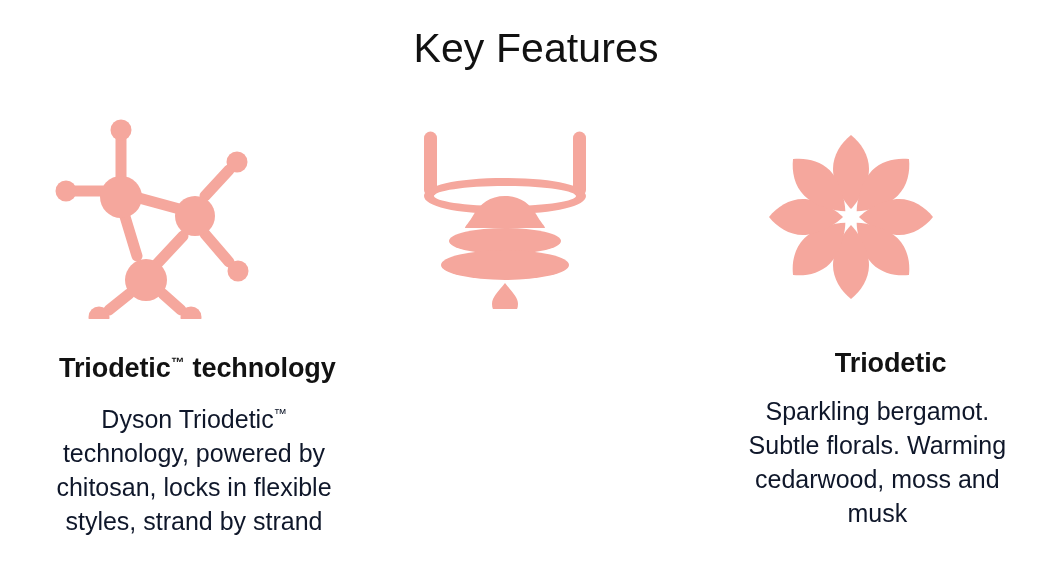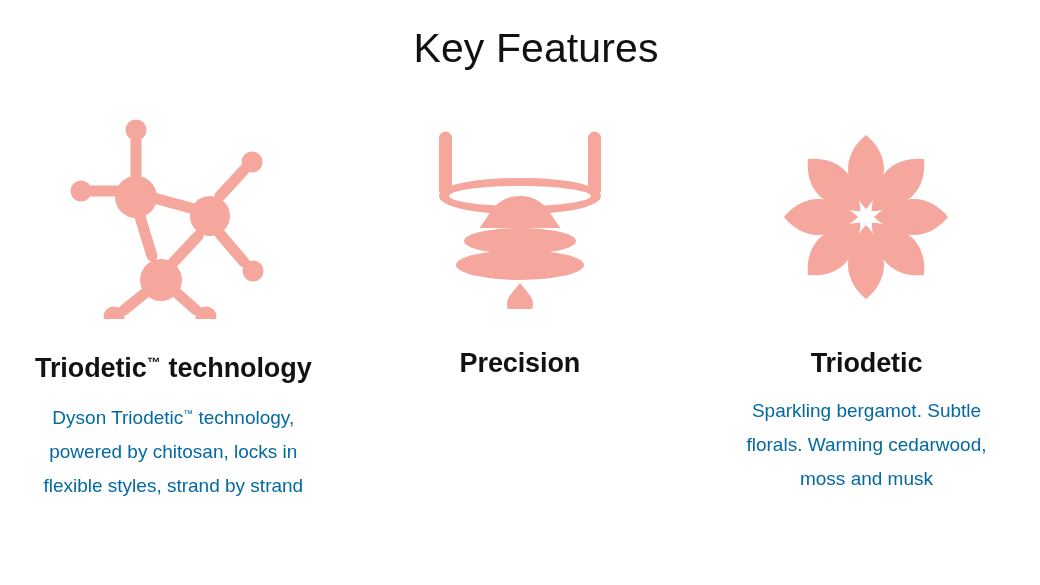--- a/index.html
+++ b/index.html
@@ -44,21 +44,21 @@
     left: 0;
     width: 1040px;
     display: flex;
     flex-direction: row;
     align-items: flex-start;
   }
   .col {
     width: 346.6px;
     display: flex;
     flex-direction: column;
-    align-items: center;
+    padding-left: 48px;
   }
 
   .icon-wrap {
     width: 220px;
     height: 225px;
     display: flex;
     align-items: center;
     justify-content: center;
   }
   .icon-wrap svg {
@@ -78,25 +78,25 @@
   .feature-title sup {
     font-size: 0.5em;
     vertical-align: 0.74em;
     letter-spacing: 0;
     margin-left: 0px;
     margin-right: 1px;
   }
 
   .feature-desc {
     margin-top: 12px;
-    font-size: 19px;
+    font-size: 25px;
     font-weight: 400;
     line-height: 34px;
     text-align: center;
-    color: #0369a1;
+    color: #0f172a;
     max-width: 300px;
   }
   .feature-desc sup {
     font-size: 0.52em;
     vertical-align: 0.75em;
   }
 
   
   .col-1 .feature-desc { max-width: 292px; }
   .col-2 .feature-desc { max-width: 266px; }
@@ -179,21 +179,20 @@
             <ellipse cx="93" cy="141" rx="64" ry="15"></ellipse>
 
             <path d="M93 159
                      C 100 168 106 173 106 180
                      a 13 13 0 0 1 -26 0
                      C 80 173 86 168 93 159 Z"></path>
           </g>
         </svg>
       </div>
 
-      <div class="feature-title">Precision</div>
 
     </div>
 
     <div class="col col-3">
 
       <div class="icon-wrap">
         <svg width="176" height="176" viewBox="0 0 176 176" fill="none" aria-hidden="true">
           <g fill="#f5a79d">
 
             <g>

